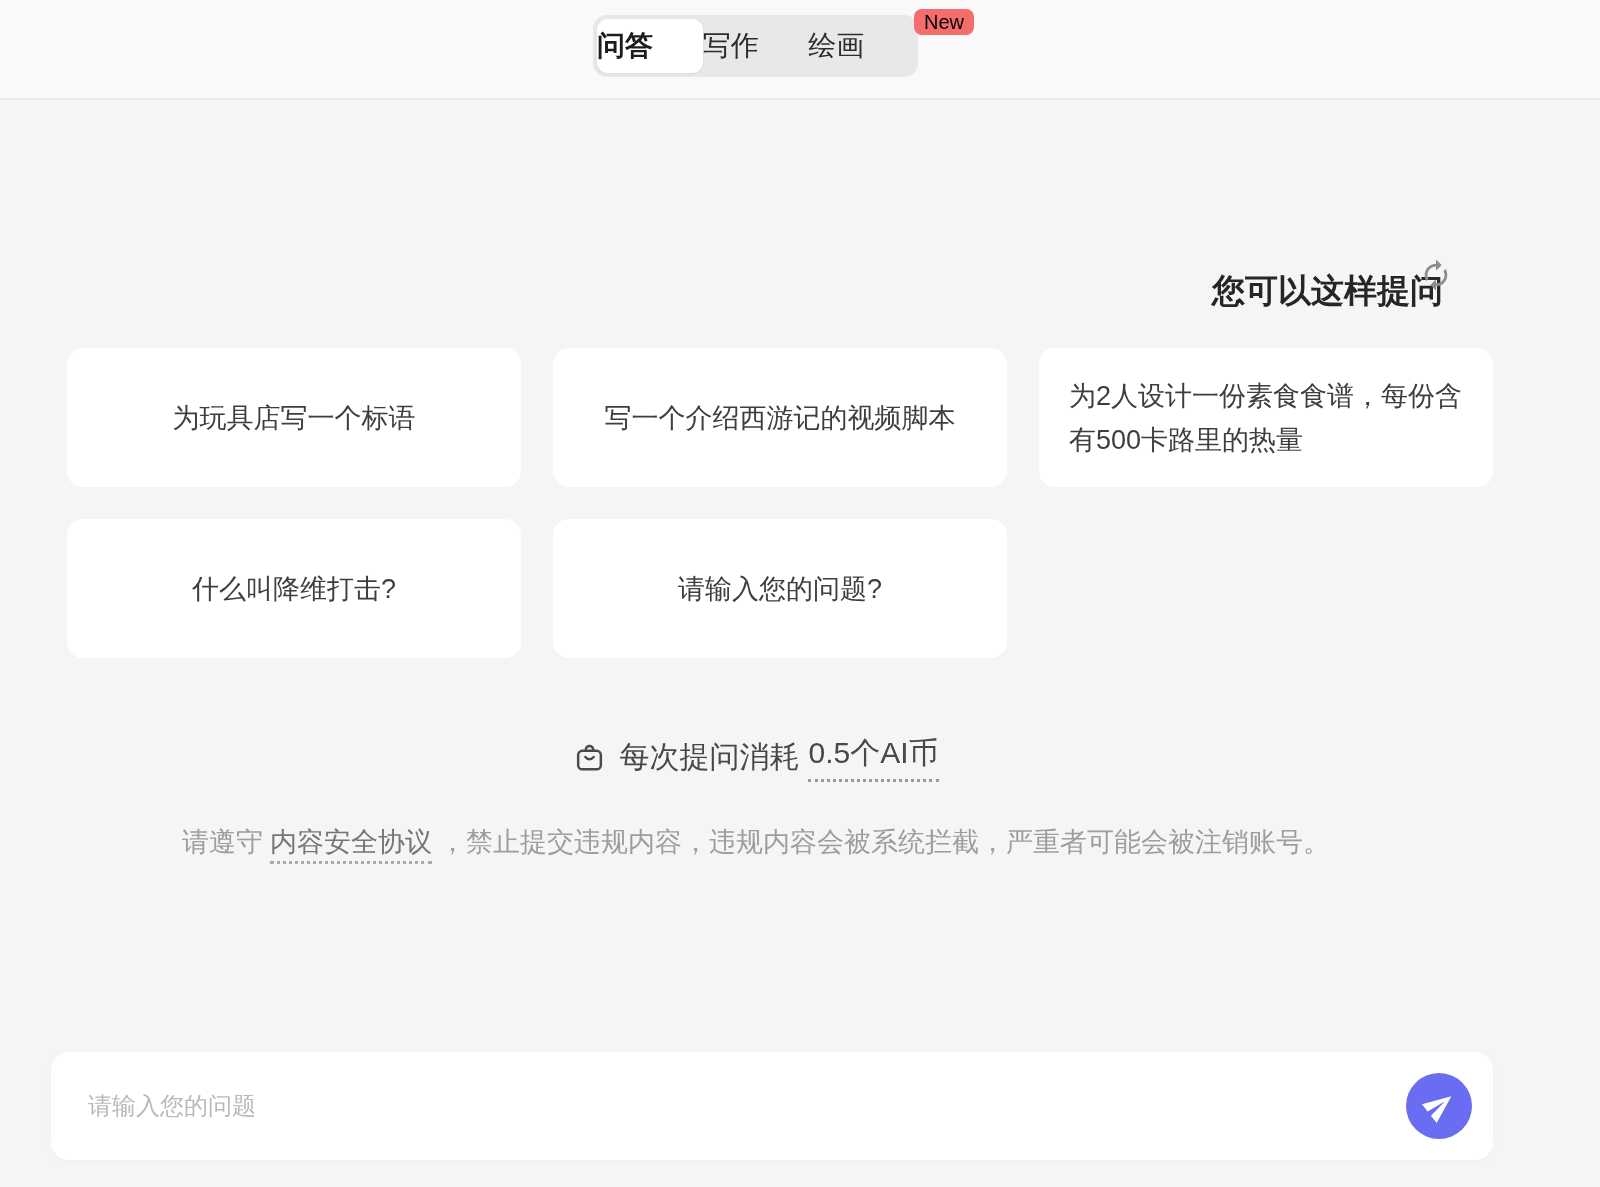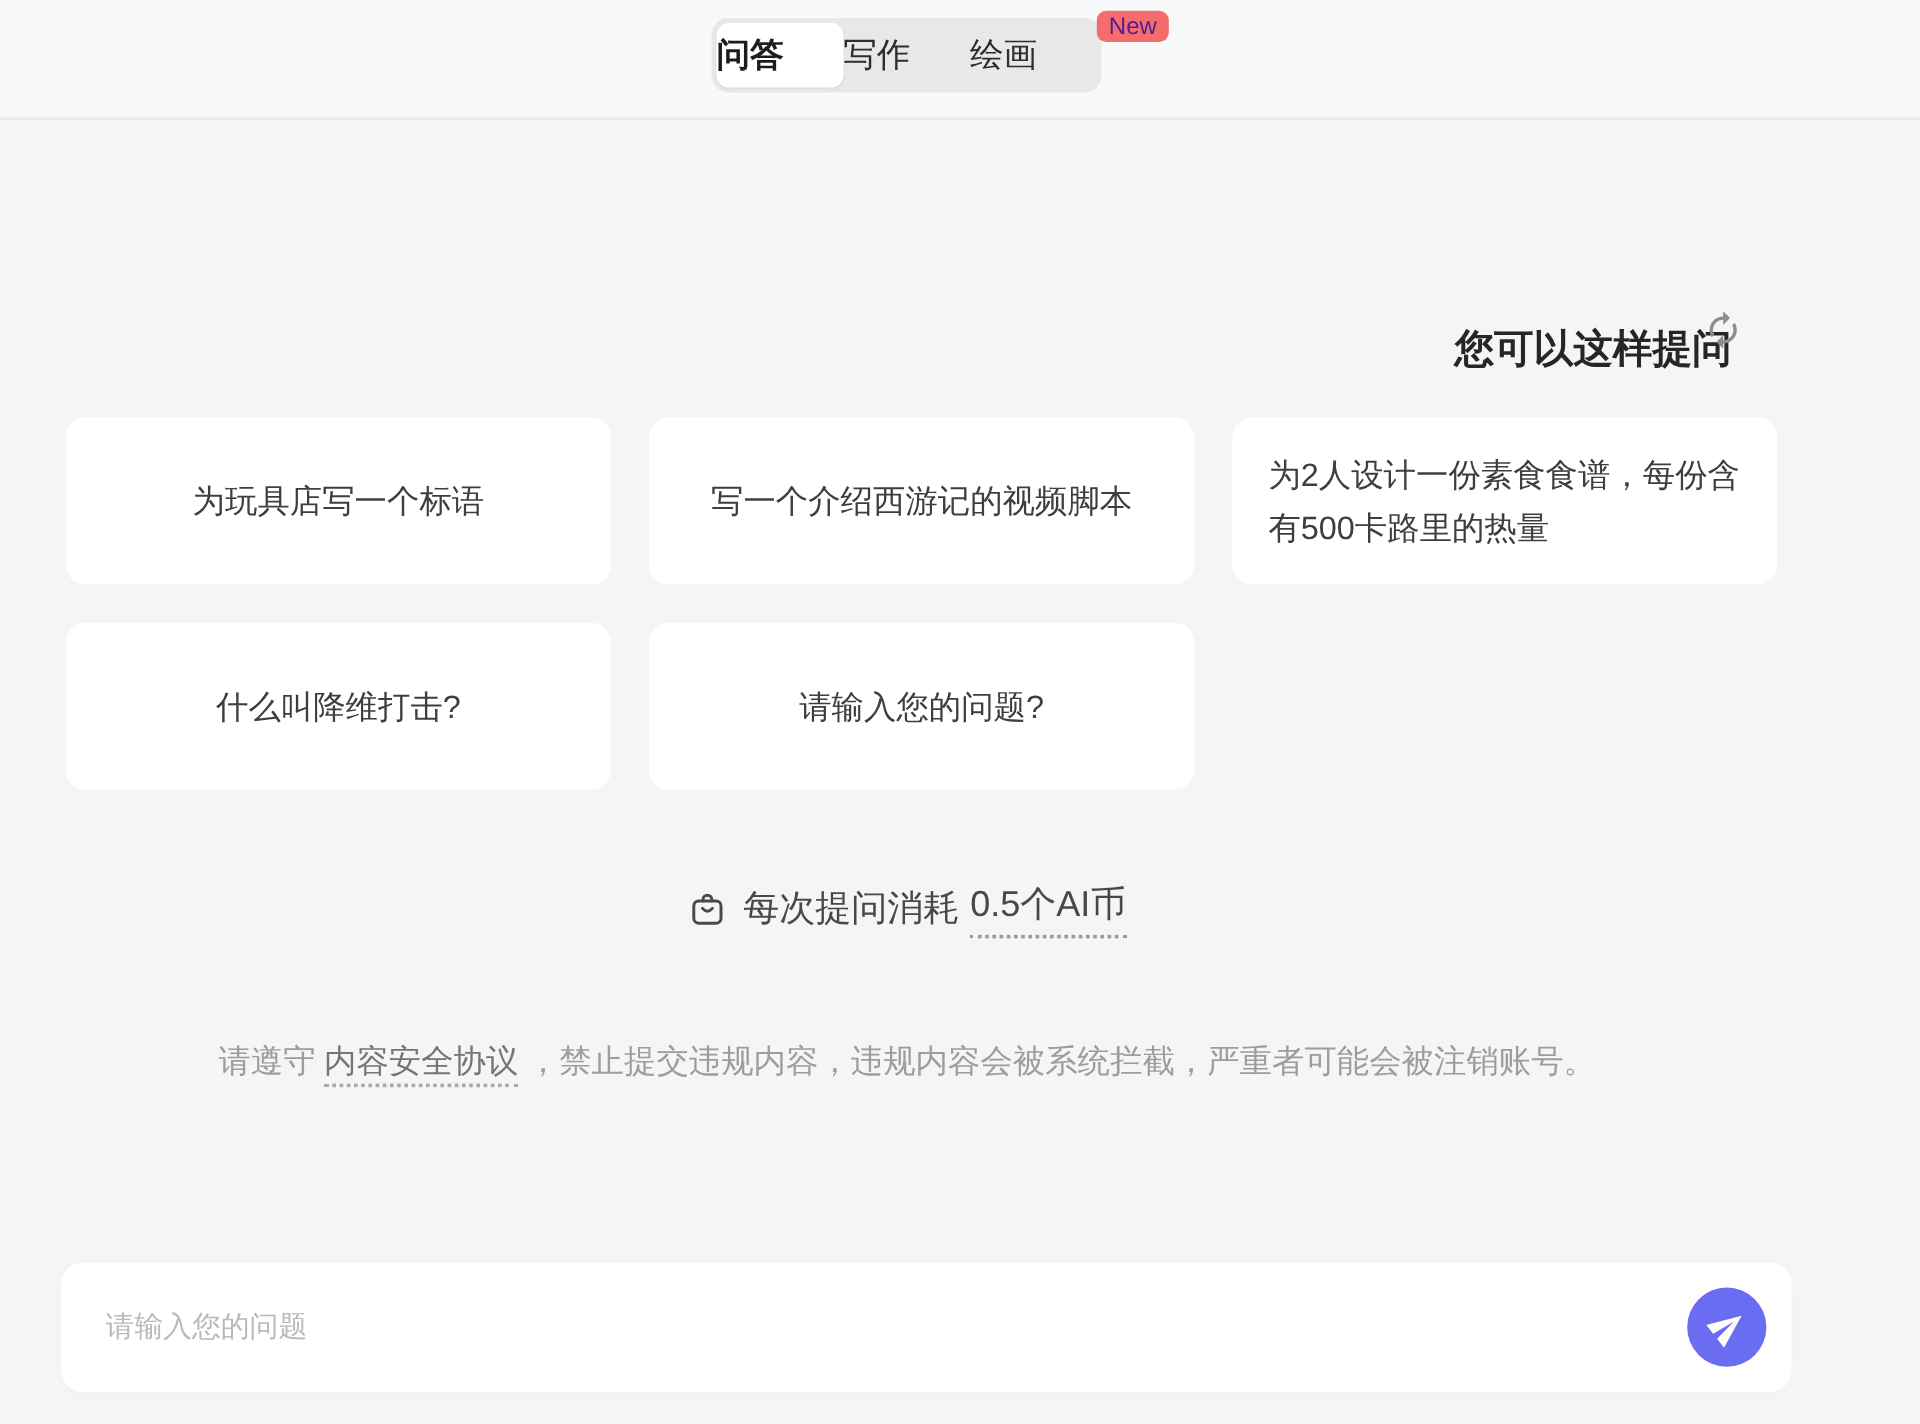--- a/index.html
+++ b/index.html
@@ -50,21 +50,21 @@
     background: #ffffff;
     color: #1c1c1e;
     font-weight: 700;
     box-shadow: 0 1px 3px rgba(0,0,0,0.06);
   }
   .new-badge {
     position: absolute;
     left: calc(100% - 4px);
     top: -6px;
     background: #f56c6c;
-    color: #4c1d95;
+    color: #000000;
     font-size: 20px;
     line-height: 26px;
     padding: 0 10px;
     border-radius: 8px;
     white-space: nowrap;
   }
 
   
   .content {
     position: absolute;
@@ -100,21 +100,21 @@
     justify-content: center;
     cursor: pointer;
     background: transparent;
     border: none;
     padding: 0;
   }
 
   .cards-grid {
     position: absolute;
     top: 248px;   
-    left: 4px;
+    left: 16px;
     display: grid;
     grid-template-columns: repeat(3, 454px);
     column-gap: 40px;
     row-gap: 36px;
     gap: 32px;
   }
   .card {
     height: 139px;
     background: #ffffff;
     border-radius: 16px;
@@ -153,21 +153,21 @@
   }
   .cost-amount {
     margin-left: 9px;
     border-bottom: 3px dotted #9a9a9e;
     padding-bottom: 5px;
     cursor: pointer;
   }
 
   .notice-row {
     position: absolute;
-    top: 764px;   
+    top: 722px;   
     left: 0;
     width: 100%;
     text-align: center;
     padding-right: 32px;
     box-sizing: border-box;
     font-size: 27px;
     line-height: 40px;
     color: #9d9da1;
   }
   .notice-link {

